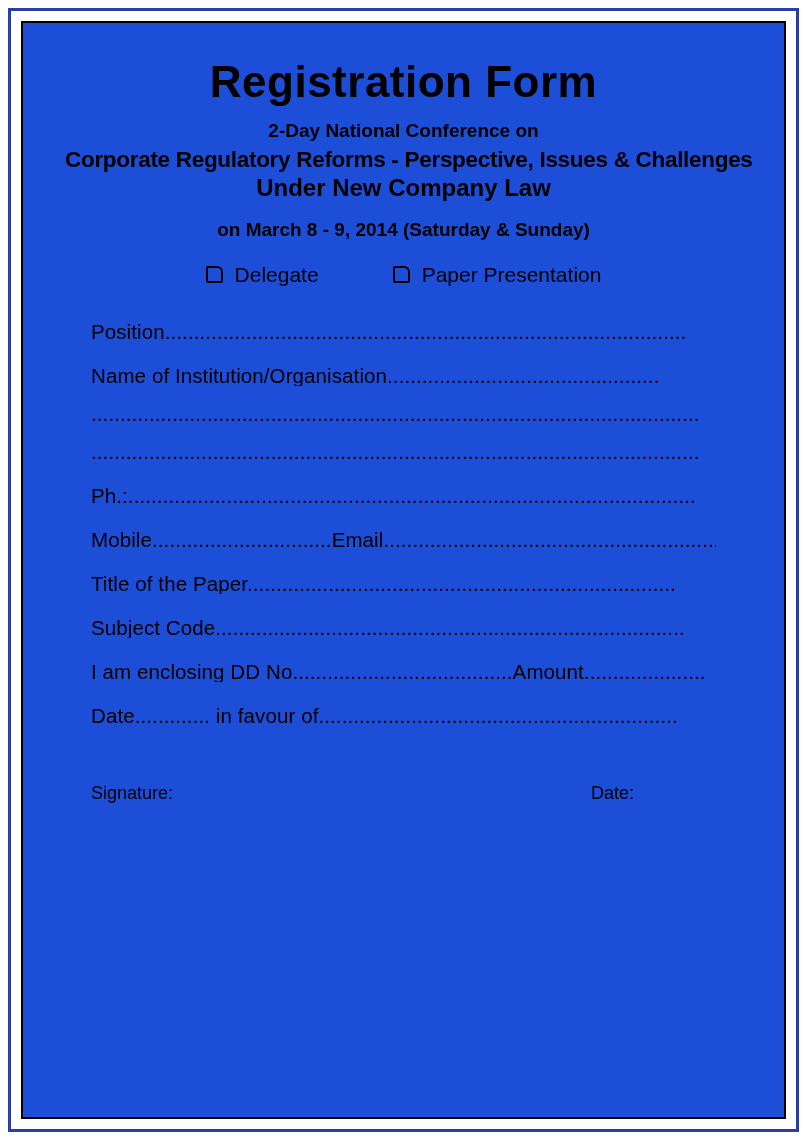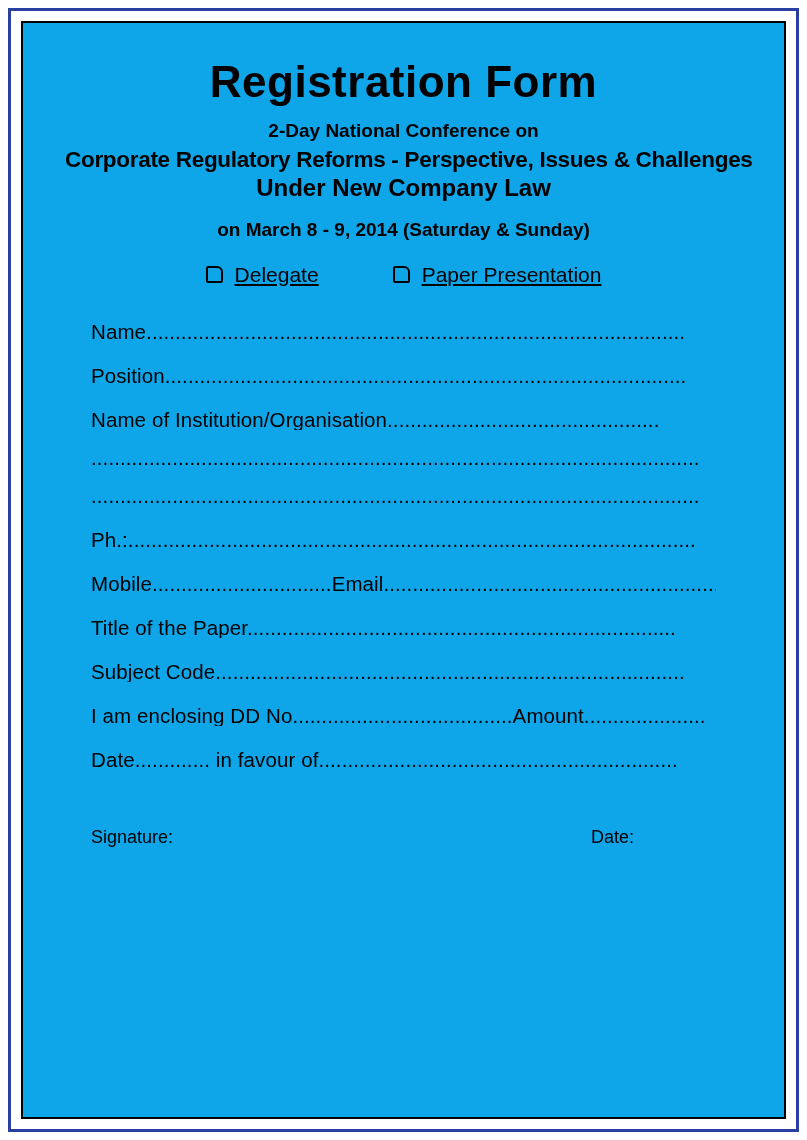--- a/index.html
+++ b/index.html
@@ -26,21 +26,21 @@
     background: #ffffff;
   }
   .page-frame-inner {
     position: absolute;
     left: 10px;
     top: 10px;
     right: 10px;
     bottom: 10px;
     box-sizing: border-box;
     border: 2px solid #000000;
-    background: #0ea5e9;
+    background: #1d4ed8;
   }
 
   .sheet {
     position: absolute;
     left: 0;
     top: 0;
     right: 0;
     bottom: 0;
     padding: 26px 42px 20px 42px;
     box-sizing: border-box;
@@ -108,21 +108,20 @@
     width: 17px;
     height: 17px;
     border: 2.5px solid #000;
     border-radius: 2px 6px 2px 2px;
     box-sizing: border-box;
     display: inline-block;
   }
   .cb-label {
     font-size: 21px;
     color: #000;
-    text-decoration: underline;
   }
 
   .fields {
     padding: 0 26px 0 26px;
   }
   .field-line {
     font-size: 20.5px;
     color: #000;
     line-height: 1.05;
     margin: 0 0 22.5px 0;
@@ -163,21 +162,20 @@
           <span class="cb-box"></span>
           <span class="cb-label">Delegate</span>
         </div>
         <div class="cb-group">
           <span class="cb-box"></span>
           <span class="cb-label">Paper Presentation</span>
         </div>
       </div>
 
       <div class="fields">
-        <div class="field-line">Name.............................................................................................</div>
         <div class="field-line">Position..........................................................................................</div>
         <div class="field-line">Name of Institution/Organisation...............................................</div>
         <div class="field-line cont">.........................................................................................................</div>
         <div class="field-line cont">.........................................................................................................</div>
         <div class="field-line">Ph.:..................................................................................................</div>
         <div class="field-line">Mobile...............................Email..........................................................</div>
         <div class="field-line">Title of the Paper..........................................................................</div>
         <div class="field-line">Subject Code.................................................................................</div>
         <div class="field-line">I am enclosing DD No......................................Amount.....................</div>
         <div class="field-line">Date............. in favour of..............................................................</div>

